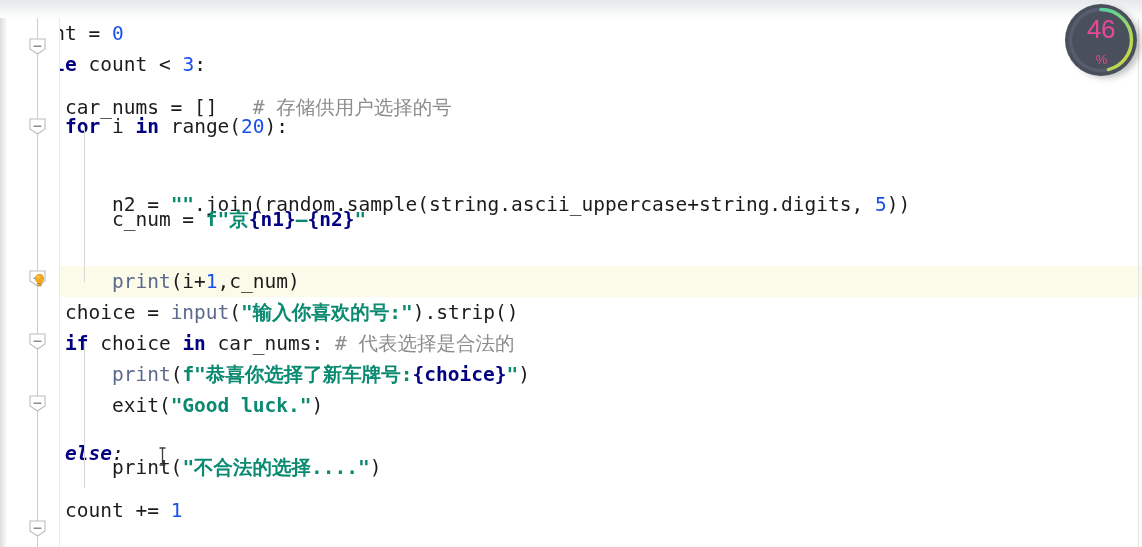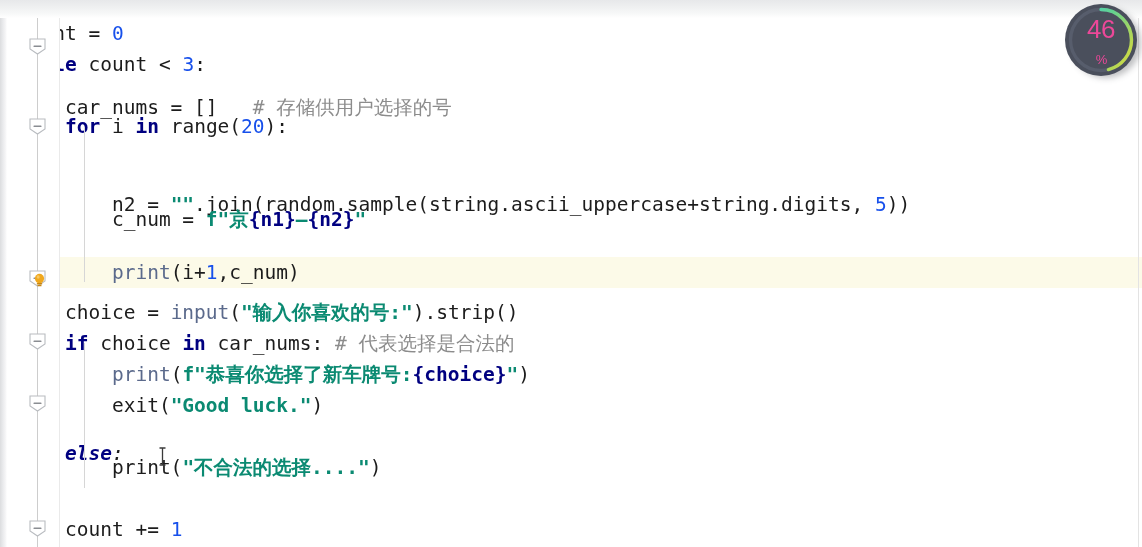--- a/index.html
+++ b/index.html
@@ -173,29 +173,29 @@
 
 <div id="editor-root">
 
   <div class="code-area">
       <div class="line" style="top: 18px;"><span class="txt"><span class="plain">count = </span><span class="num">0</span></span></div>
       <div class="line" style="top: 49px;"><span class="txt"><span class="kw">while</span><span class="plain"> count &lt; </span><span class="num">3</span><span class="plain">:</span></span></div>
       <div class="line" style="top: 92px; padding-left: 10px;"><span class="txt"><span class="plain">    car_nums = []   </span><span class="cmt"># 存储供用户选择的号</span></span></div>
       <div class="line" style="top: 111px;"><span class="txt"><span class="plain">    </span><span class="kw">for</span><span class="plain"> i </span><span class="kw">in</span><span class="plain"> range(</span><span class="num">20</span><span class="plain">):</span></span></div>
       <div class="line" style="top: 173px; margin-top: 16px;"><span class="txt"><span class="plain">        n2 = </span><span class="str">""</span><span class="plain">.join(random.sample(string.ascii_uppercase+string.digits, </span><span class="num">5</span><span class="plain">))</span></span></div>
       <div class="line" style="top: 204px;"><span class="txt"><span class="plain">        c_num = </span><span class="fprefix">f"京</span><span class="brace">{n1}</span><span class="str">–</span><span class="brace">{n2}</span><span class="str">"</span></span></div>
-      <div class="line current" style="top: 257px;"><span class="txt"><span class="plain">        </span><span class="builtin">print</span><span class="plain">(i+</span><span class="num">1</span><span class="plain">,c_num)</span></span></div>
+      <div class="line current" style="top: 266px;"><span class="txt"><span class="plain">        </span><span class="builtin">print</span><span class="plain">(i+</span><span class="num">1</span><span class="plain">,c_num)</span></span></div>
       <div class="line" style="top: 297px;"><span class="txt"><span class="plain">    choice = </span><span class="builtin">input</span><span class="plain">(</span><span class="str">"输入你喜欢的号:"</span><span class="plain">).strip()</span></span></div>
       <div class="line" style="top: 328px; text-decoration: underline;"><span class="txt"><span class="plain">    </span><span class="kw">if</span><span class="plain"> choice </span><span class="kw">in</span><span class="plain"> car_nums: </span><span class="cmt"># 代表选择是合法的</span></span></div>
       <div class="line" style="top: 359px;"><span class="txt"><span class="plain">        </span><span class="builtin">print</span><span class="plain">(</span><span class="fprefix">f"恭喜你选择了新车牌号:</span><span class="brace">{choice}</span><span class="str">"</span><span class="plain">)</span></span></div>
       <div class="line" style="top: 390px;"><span class="txt"><span class="plain">        exit(</span><span class="str">"Good luck."</span><span class="plain">)</span></span></div>
       <div class="line" style="top: 438px; font-style: italic;"><span class="txt"><span class="plain">    </span><span class="kw">else</span><span class="plain">:</span></span></div>
       <div class="line" style="top: 452px;"><span class="txt"><span class="plain">        print(</span><span class="str">"不合法的选择...."</span><span class="plain">)</span></span></div>
       <div class="line" style="top: 483px;"><span class="txt"></span></div>
-      <div class="line" style="top: 514px;"><span class="txt"><span class="plain">    count += </span><span class="num">1</span></span></div>
+      <div class="line" style="top: 495px;"><span class="txt"><span class="plain">    count += </span><span class="num">1</span></span></div>
     </div>
 
   <div id="indent-guides">
       <div class="indent-guide" style="left: 84px; top: 127px; height: 155px;"></div>
       <div class="indent-guide" style="left: 84px; top: 343px; height: 145px;"></div>
     </div>
 
   <div class="gutter">
     <div class="gutter-edge-shadow"></div>
     <div class="gutter-vline"></div>

